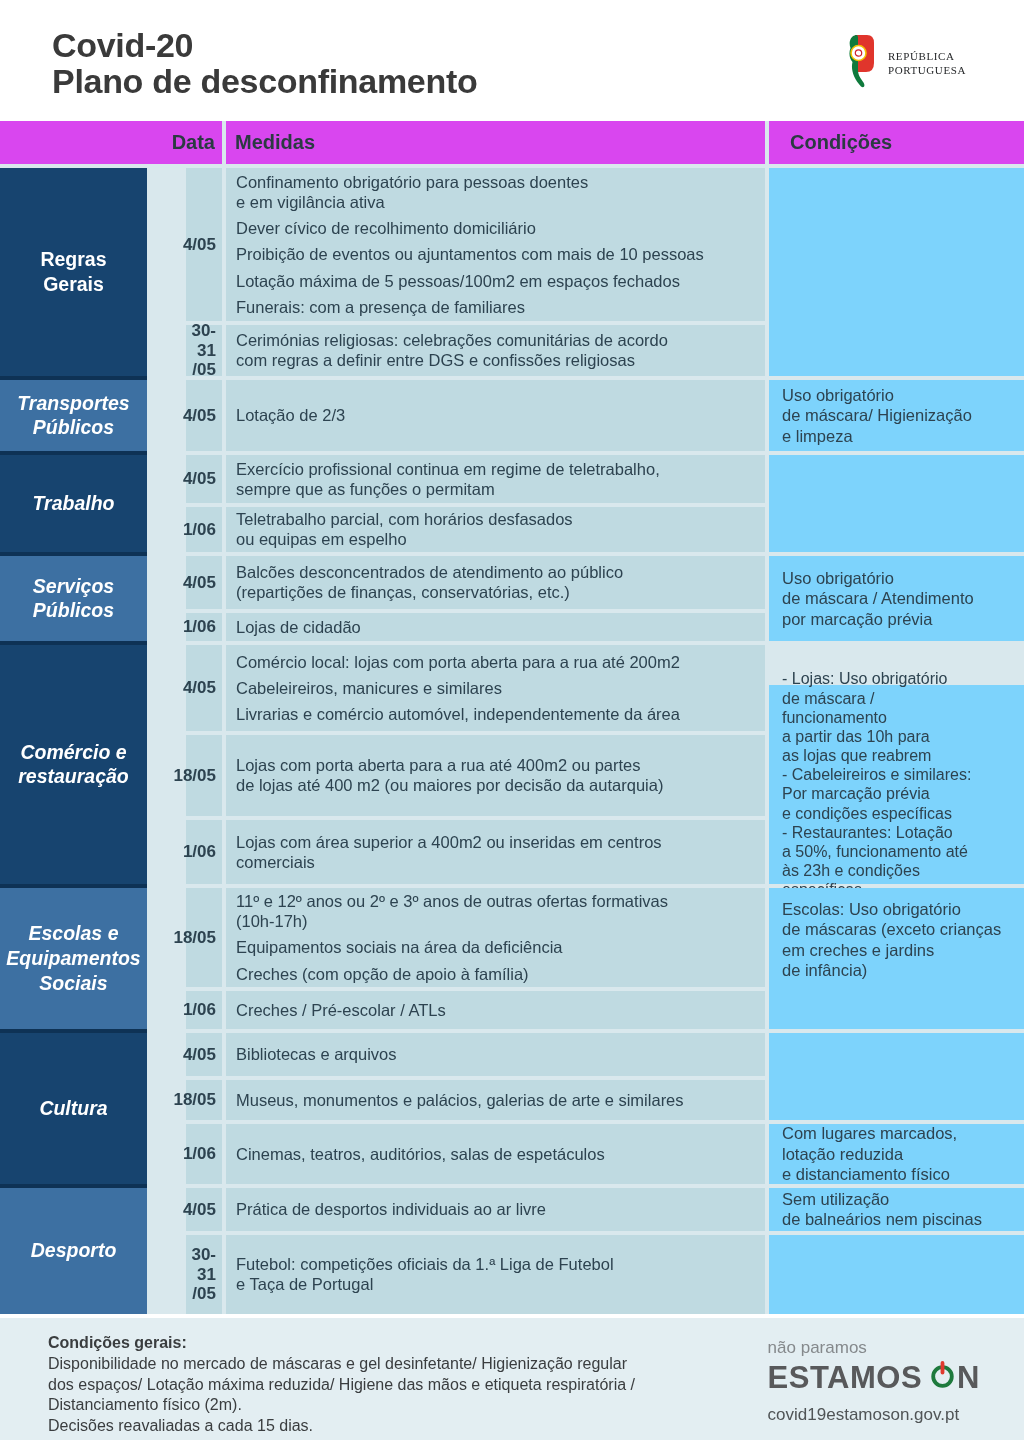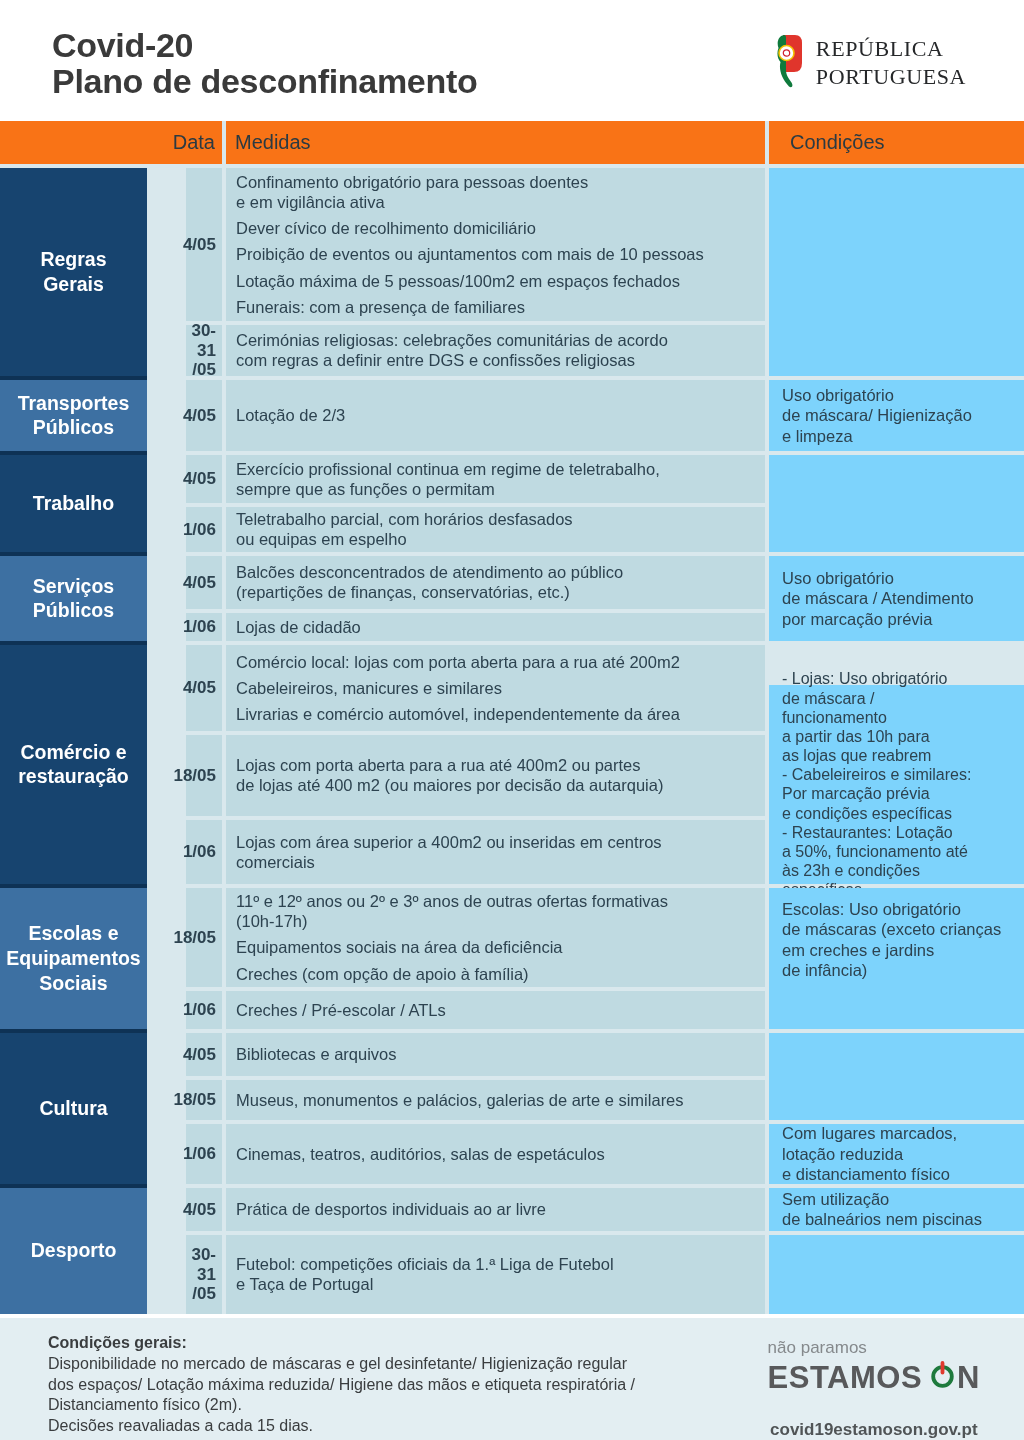--- a/index.html
+++ b/index.html
@@ -17,53 +17,53 @@
     display: flex; align-items: center;
     padding: 6px 58px 0 52px;
   }
   .page-title {
     font-size: 34px; font-weight: bold; line-height: 1.06;
     color: #3a3a3a; white-space: pre-line; letter-spacing: -0.3px;
   }
   .gov { margin-left: auto; display: flex; align-items: center; gap: 13px; }
   .gov-text {
     font-family: "Liberation Serif", serif;
-    font-size: 22px; letter-spacing: 0.6px; color: #26282a; line-height: 1.3;
+    font-size: 11px; letter-spacing: 0.6px; color: #26282a; line-height: 1.3;
   }
   .gov-text span { display: block; }
 
   
   .table-zone { background: #d9e8ed; flex: 1; }
   .col-head {
     display: grid; grid-template-columns: 222px 539px 1fr;
     gap: 4px; height: 43px; margin-bottom: 4px;
   }
   .col-head > div {
-    background: #f97316; display: flex; align-items: center;
-    font-size: 20px; font-weight: normal; color: #2b3a42;
+    background: #d946ef; display: flex; align-items: center;
+    font-size: 20px; font-weight: bold; color: #2b3a42;
   }
   .h-data { justify-content: flex-end; padding-right: 7px; }
   .h-med  { padding-left: 9px; }
   .h-cond { padding-left: 21px; }
 
   .plan-table {
     display: grid;
     grid-template-columns: 147px 71px 539px 1fr;
     grid-template-rows: 153px 51px 71px 48px 45px 53px 28px 86px 81px 64px 99px 38px 43px 40px 60px 43px 79px;
     gap: 4px;
   }
   .cat {
     grid-column: 1; color: #fff; font-weight: bold; font-size: 19.5px;
     display: flex; align-items: center; justify-content: center;
     text-align: center; white-space: pre-line; line-height: 1.28;
     padding: 0 4px;
   }
   .cat.dark { background: #17446f; }
   .cat.mid  { background: #3d70a2; }
-  .cat.joined { margin-top: -4px; border-top: 4px solid #0e3255; }
+  .cat.joined { margin-top: -4px; border-top: 4px solid #0e3255; font-style: italic; }
 
   .date {
     grid-column: 2; background: #bfdae1;
     display: flex; align-items: center; justify-content: flex-end;
     text-align: right; padding-right: 6px;
     font-size: 17px; font-weight: bold; white-space: pre-line; line-height: 1.15; margin-left: 35px;
   }
   .med {
     grid-column: 3; background: #bfdae1;
     display: flex; flex-direction: column; justify-content: center;
@@ -87,21 +87,21 @@
   .notes .notes-title { font-size: 16px; font-weight: bold; color: #3a3d3f; line-height: 1.3; }
   .notes .notes-body  { font-size: 16px; color: #3a3d3f; line-height: 1.3; white-space: pre-line; }
   .brand { margin-left: auto; padding-top: 5px; }
   .tagline { font-size: 17px; color: #85898c; }
   .brand-row {
     display: flex; align-items: center;
     font-size: 31px; font-weight: bold; color: #58595b; letter-spacing: 0.5px;
     margin-top: 1px;
   }
   .brand-row .power { margin: 0 1px 0 7px; }
-  .site { font-size: 17px; font-weight: bold; color: #505456; margin-top: 23px; text-align: center; }
+  .site { font-size: 17px; font-weight: normal; color: #505456; margin-top: 8px; }
 </style>
 </head>
 <body>
 
 <div class="page">
 
   <header class="page-header">
     <h1 class="page-title">Covid-20
 Plano de desconfinamento</h1>
     <div class="gov">

